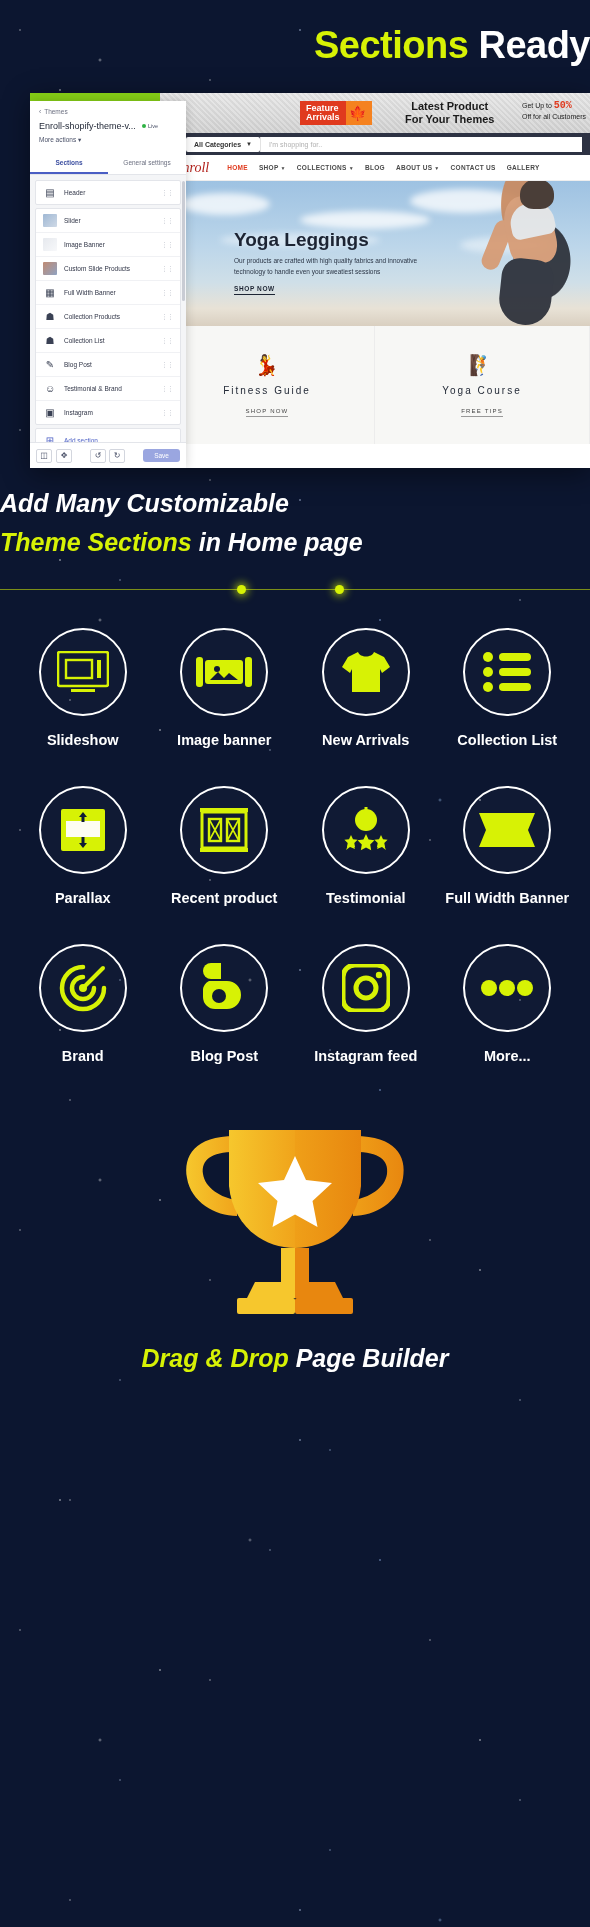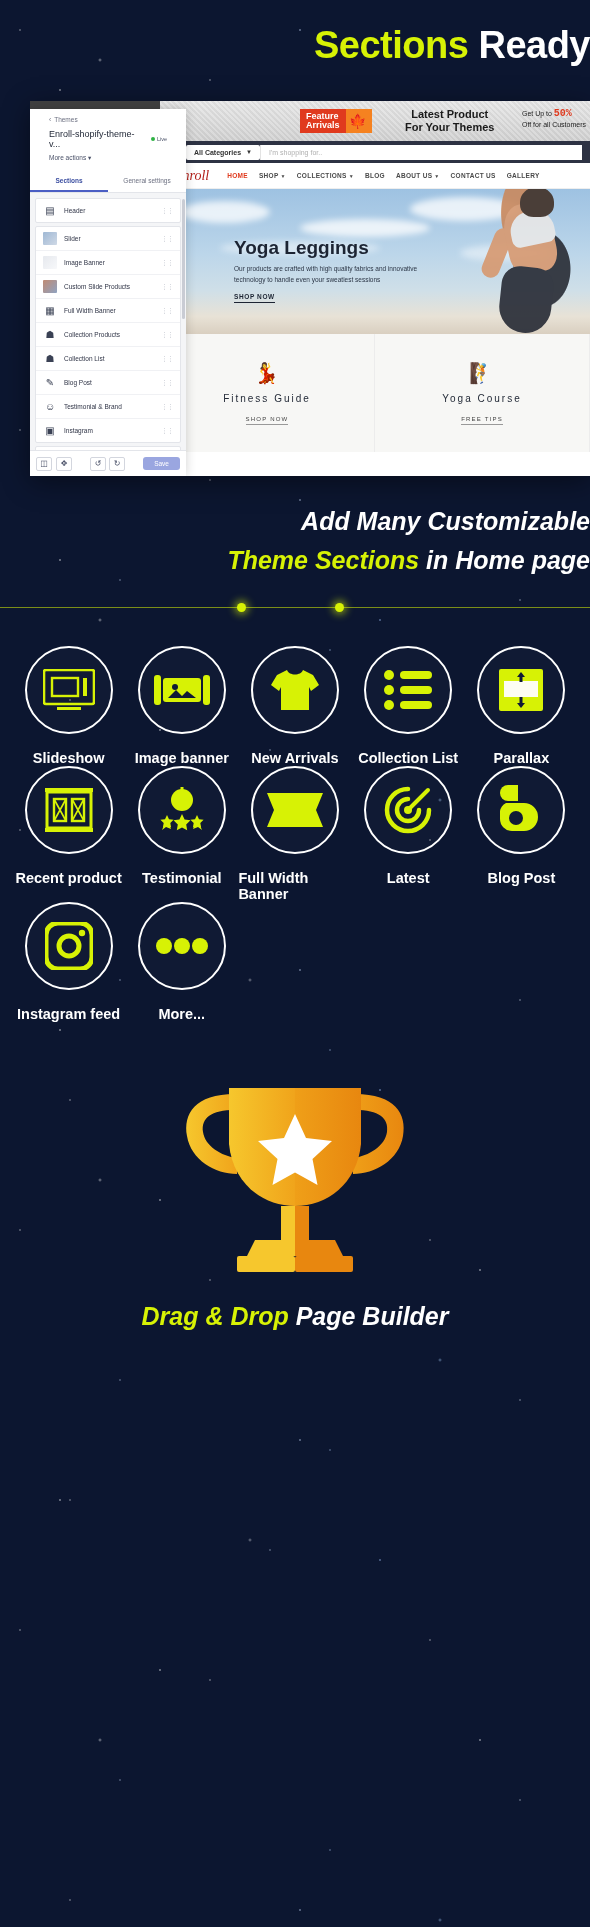--- a/index.html
+++ b/index.html
@@ -56,22 +56,22 @@
   .hero-title{
     position:relative; text-align:right; padding-top:24px;
     font-size:38px; font-weight:bold; letter-spacing:-.5px;
     color:#ffffff;
   }
   .hero-title .accent{ color:#d7f205; }
 
   
   .shot-wrap{ position:relative; margin-top:18px; height:375px; }
   .browser{
-    position:absolute; left:30px; top:16px; width:560px; height:375px;
-    background:#404040; overflow:hidden;
+    position:absolute; left:30px; top:8px; width:560px; height:375px;
+    background:#84cc16; overflow:hidden;
     box-shadow:0 6px 26px rgba(0,0,0,.45);
   }
   
   .preview{
     position:absolute; left:130px; top:0; right:0; bottom:0;
     background:#fff; overflow:hidden;
   }
   .top-strip{
     height:40px; position:relative;
     background:linear-gradient(180deg,#e9e9e9,#d5d5d5);
@@ -155,21 +155,21 @@
   }
   .card-col .ico{ font-size:20px; color:#3b4355; margin-bottom:8px; }
   .card-col .ttl{ font-size:10px; letter-spacing:2px; color:#242b38; }
   .card-col .sub{ font-size:6px; letter-spacing:1.2px; color:#444; margin-top:12px; border-bottom:1px solid #999; padding-bottom:2px;}
 
   
   .editor{
     position:absolute; left:0; top:8px; width:156px; bottom:0; background:#fff;
     box-shadow:0 0 10px rgba(0,0,0,.18); z-index:4; display:flex; flex-direction:column;
   }
-  .ed-head{ padding:7px 19px 4px; }
+  .ed-head{ padding:7px 9px 4px; }
   .ed-back{ font-size:6.5px; color:#6c7081; display:flex; align-items:center; gap:3px;}
   .ed-name{ font-size:9px; color:#1d2433; margin-top:6px; display:flex; align-items:center; gap:6px;}
   .live{ font-size:5.5px; color:#4a5168; display:flex; align-items:center; gap:2px;}
   .dot{ width:4px; height:4px; border-radius:50%; background:#2fb344; display:inline-block;}
   .ed-more{ font-size:6.5px; color:#4a5168; margin-top:5px; }
   .ed-tabs{ display:flex; border-bottom:1px solid #e3e5ea; margin-top:5px; }
   .ed-tab{ flex:1; text-align:center; font-size:6.5px; color:#6c7081; padding:6px 0; }
   .ed-tab.on{ color:#3b4ea0; border-bottom:2px solid #4a5ec4; font-weight:bold;}
   .ed-list{ flex:1; overflow:hidden; background:#f4f5f7; padding:5px 5px 0; position:relative;}
   .sec-card{ background:#fff; border:1px solid #e3e5ea; border-radius:2px; margin-bottom:3px; }
@@ -187,39 +187,39 @@
   .ed-scroll{ position:absolute; right:1px; top:6px; width:3px; height:120px; background:#c9ccd4; border-radius:2px;}
   .ed-foot{
     height:26px; border-top:1px solid #e3e5ea; display:flex; align-items:center; gap:4px; padding:0 6px;
   }
   .fbtn{ width:16px; height:14px; border:1px solid #d3d6de; border-radius:2px; font-size:8px; display:flex; align-items:center; justify-content:center; color:#4a5168;}
   .save{ margin-left:auto; background:#9aa6e0; color:#fff; font-size:6.5px; padding:3px 11px; border-radius:3px;}
   .undo-grp{ display:flex; gap:3px; margin-left:auto;}
 
   
   .subtitle{
-    position:relative; text-align:right; margin-top:42px;
+    position:relative; text-align:left; margin-top:24px;
     font-size:25px; font-style:italic; font-weight:bold; line-height:1.55; color:#fff;
   }
   .subtitle .accent{ color:#d7f205; }
   .divider{
     position:relative; margin:22px 0 0; height:12px;
   }
   .divider .line{
     position:absolute; left:0; right:0; top:5px; height:1px; background:#d7f205; opacity:.55;
   }
   .divider .node{
     position:absolute; top:1px; width:9px; height:9px; border-radius:50%;
     background:#d7f205; box-shadow:0 0 9px 2px rgba(215,242,5,.7);
   }
 
   
   .grid{
     position:relative; margin:32px 12px 0; display:grid;
-    grid-template-columns:repeat(5,1fr); 
+    grid-template-columns:repeat(4,1fr); row-gap:38px;
   }
   .cell{ display:flex; flex-direction:column; align-items:center; }
   .circle{
     width:88px; height:88px; border-radius:50%; border:2px solid #ffffff;
     display:flex; align-items:center; justify-content:center;
     background:rgba(255,255,255,.02);
   }
   .circle svg{ display:block; }
   .cell .lbl{ margin-top:16px; color:#fff; font-size:14.5px; font-weight:bold; }
 
@@ -550,21 +550,21 @@
 
   <div class="cell">
     <div class="circle">
       <svg width="50" height="50" viewBox="0 0 50 50">
         <path d="M25 4 a21 21 0 1 0 21 21" fill="none" stroke="#d7f205" stroke-width="4.5" stroke-linecap="round"></path>
         <path d="M25 14 a11 11 0 1 0 11 11" fill="none" stroke="#d7f205" stroke-width="4.5" stroke-linecap="round"></path>
         <circle cx="25" cy="25" r="4" fill="#d7f205"></circle>
         <path d="M25 25 L45 5" stroke="#d7f205" stroke-width="4" stroke-linecap="round"></path>
       </svg>
     </div>
-    <div class="lbl">Latest</div>
+    <div class="lbl">Brand</div>
   </div>
 
   <div class="cell">
     <div class="circle">
       <svg width="42" height="50" viewBox="0 0 42 50">
         <path d="M8 0 h10 v16 h-10 a8 8 0 0 1 0 -16 z" fill="#d7f205"></path>
         <path d="M6 18 h18 a14 14 0 0 1 0 28 h-12 a12 12 0 0 1 -12 -12 v-4 a12 12 0 0 1 6 -12 z" fill="#d7f205"></path>
         <circle cx="16" cy="33" r="7" fill="#101a36"></circle>
       </svg>
     </div>

